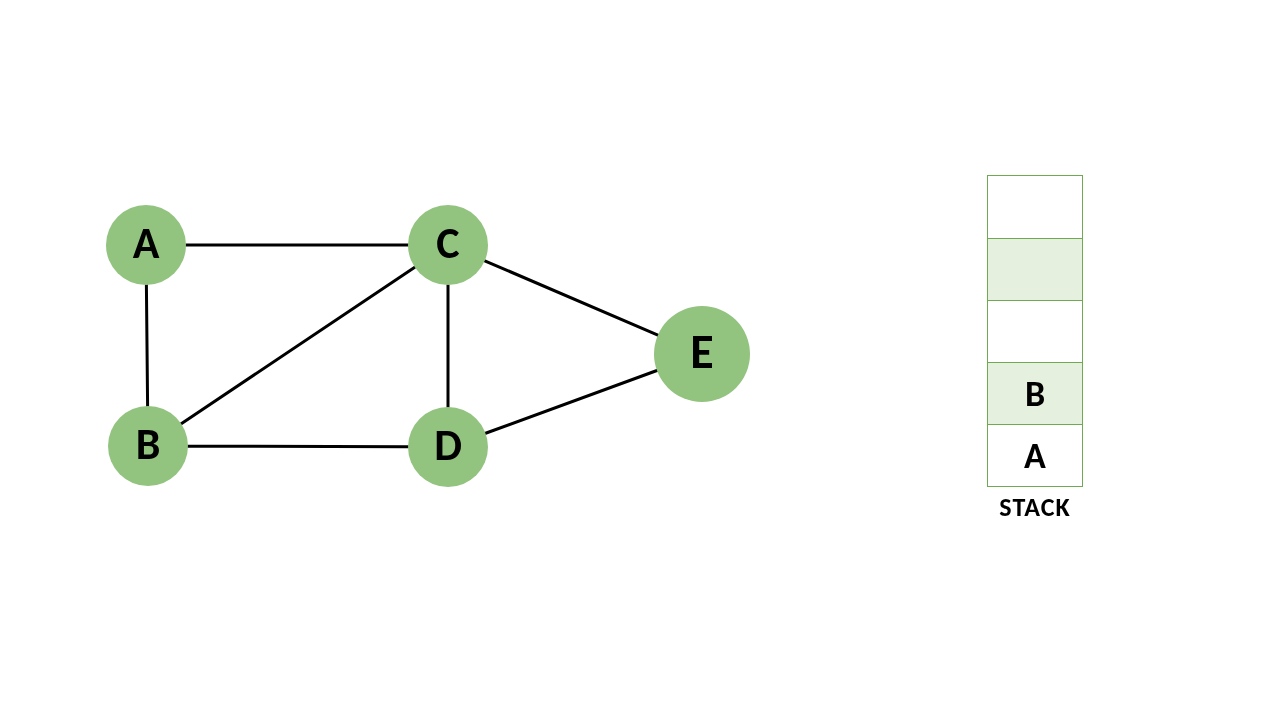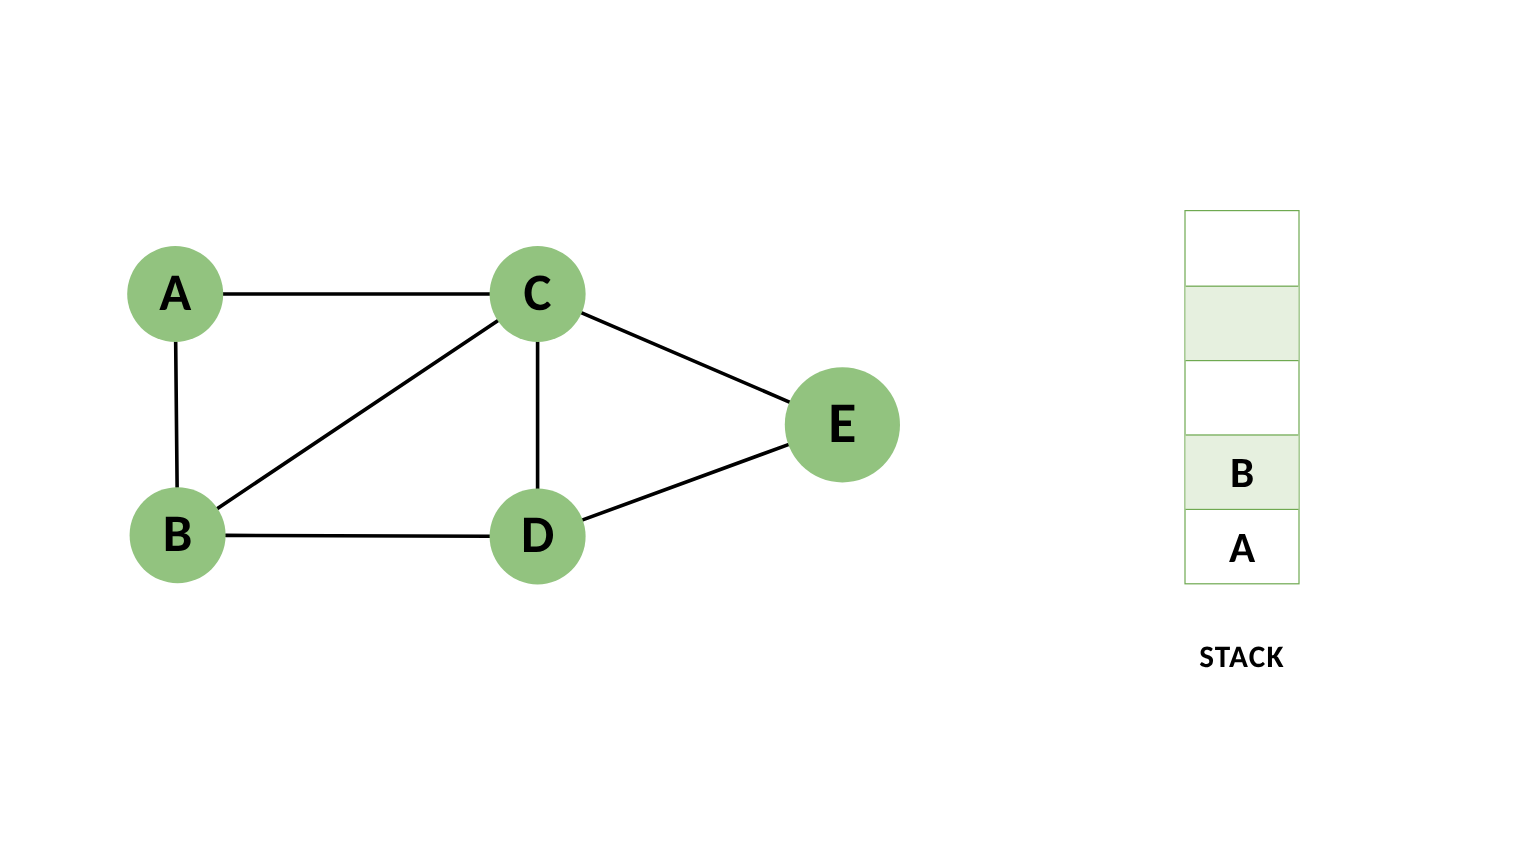--- a/index.html
+++ b/index.html
@@ -55,21 +55,20 @@
   }
   .stack .cell:first-child { border-top: none; }
   .stack .cell.tinted { background: #e6f0df; }
 
   .stack-label {
     position: absolute;
     font-weight: 700;
     color: #000;
     text-align: center;
     letter-spacing: 1px;
-    margin-top: 40px;
   }
 </style>
 </head>
 <body>
 
 <div class="canvas">
 
   <svg class="edges">
       <line x1="186" y1="245" x2="408" y2="245" stroke="#000000" stroke-width="3" stroke-linecap="round"></line>
       <line x1="146.3979902487365" y1="284.9980199980188" x2="147.6020097512635" y2="406.0019800019812" stroke="#000000" stroke-width="3" stroke-linecap="round"></line>

